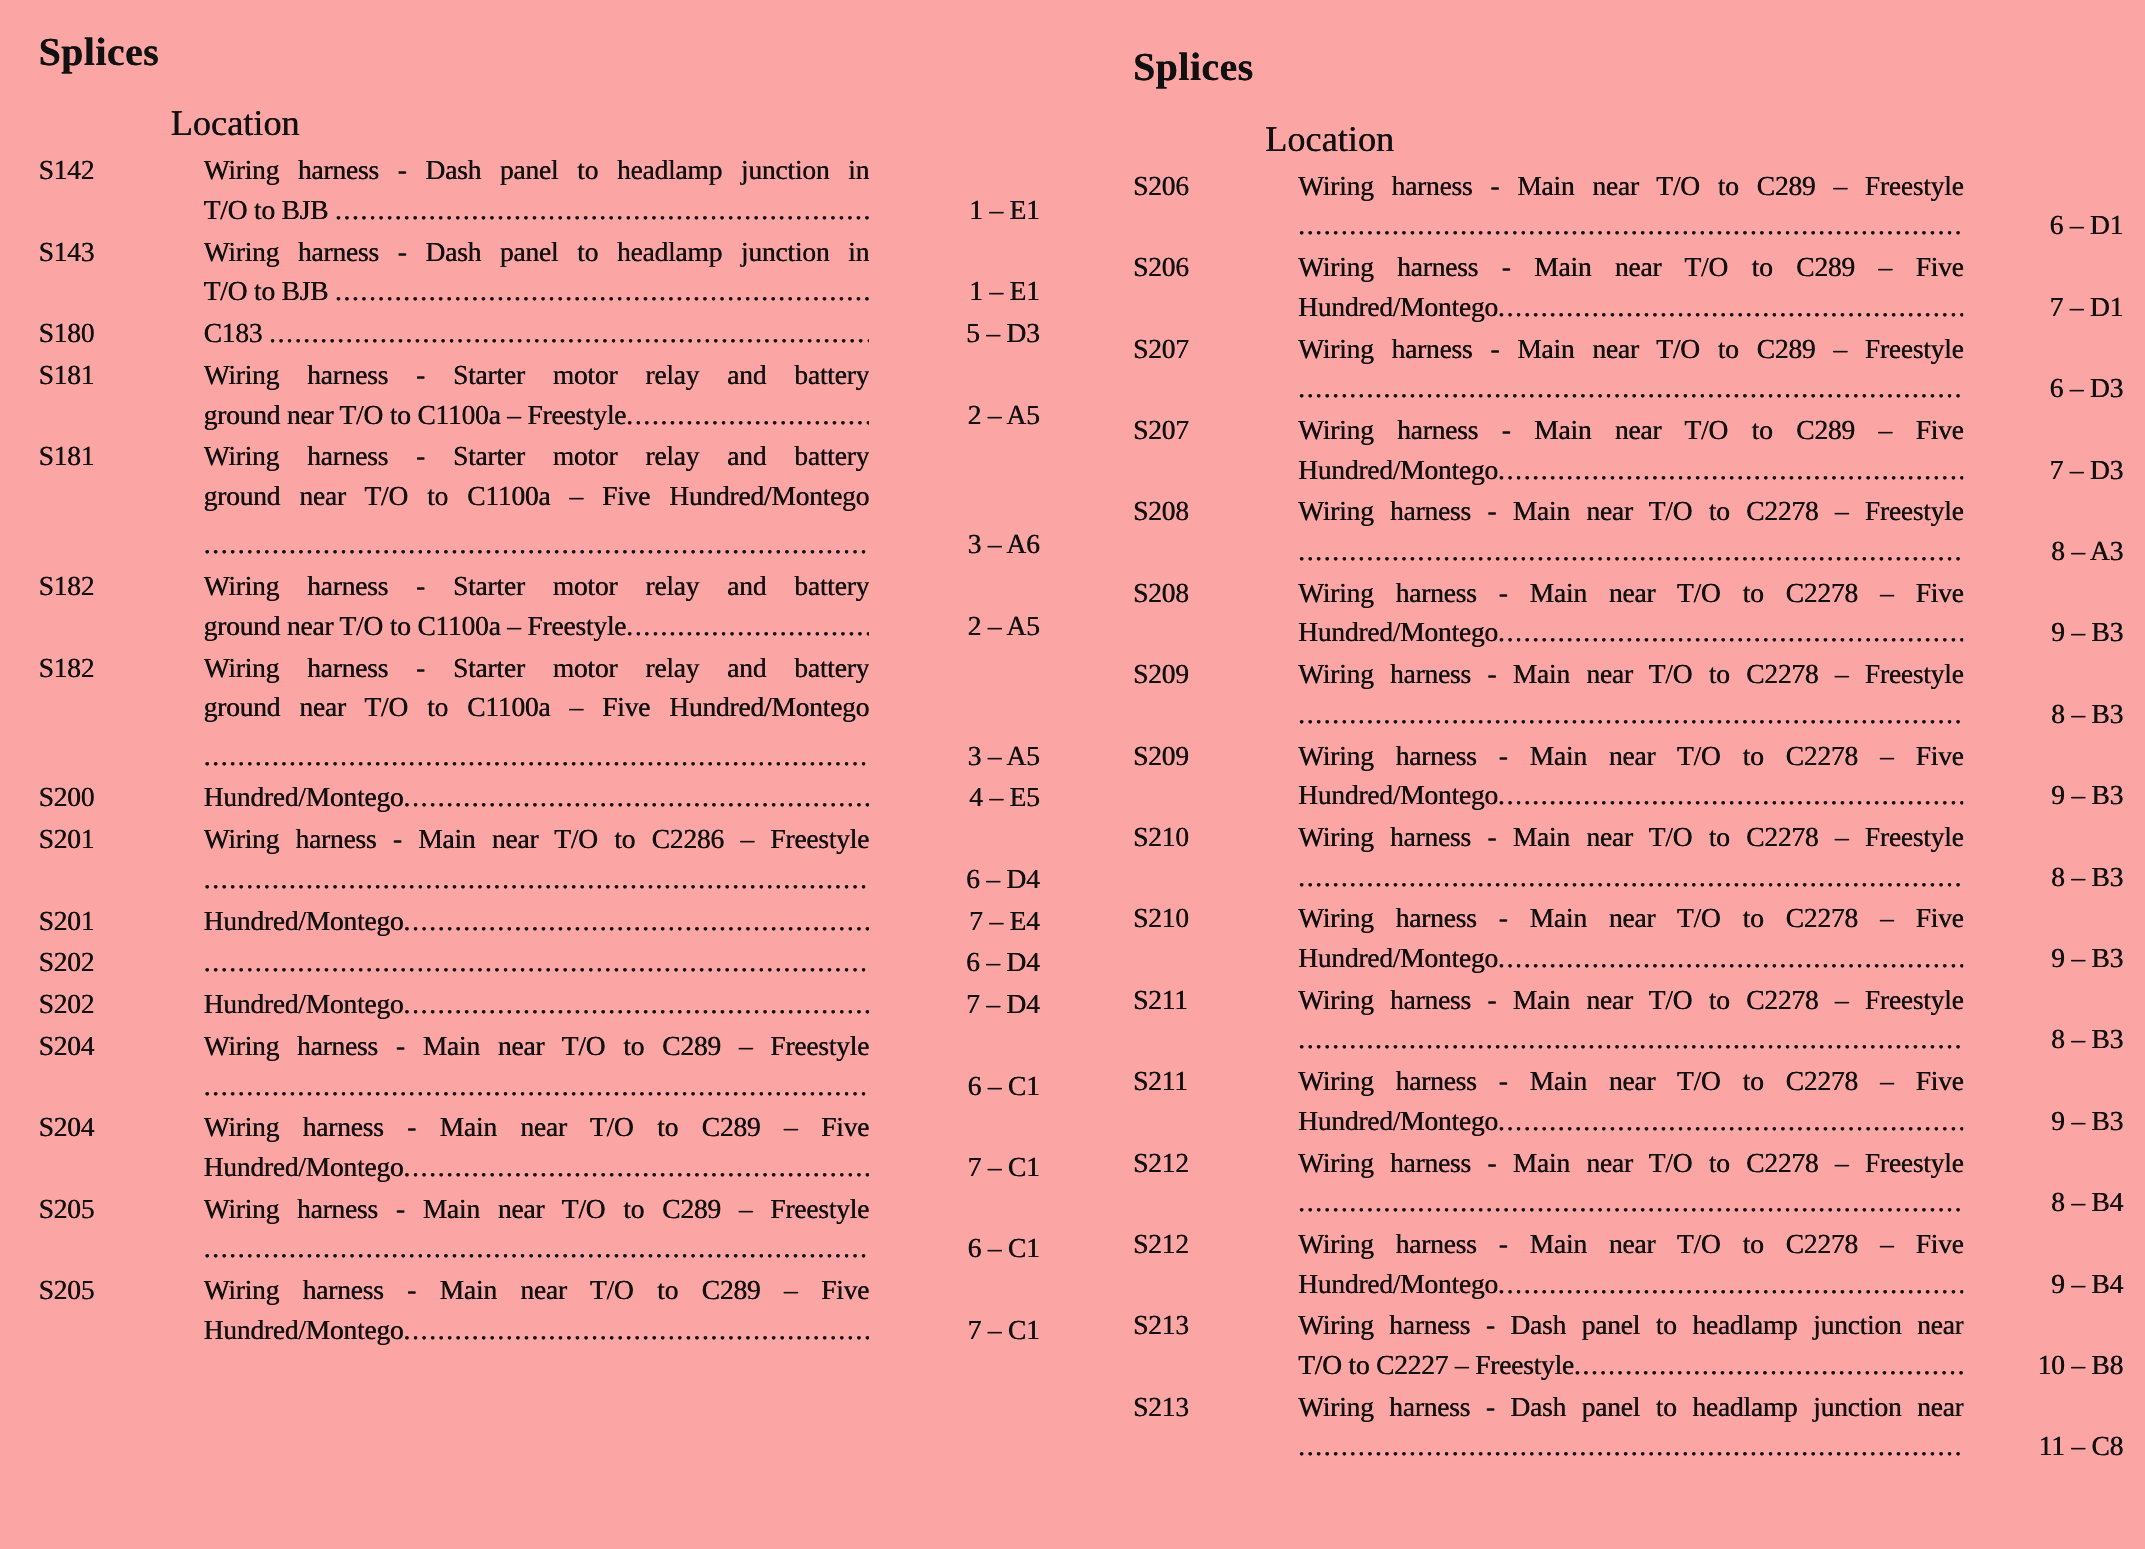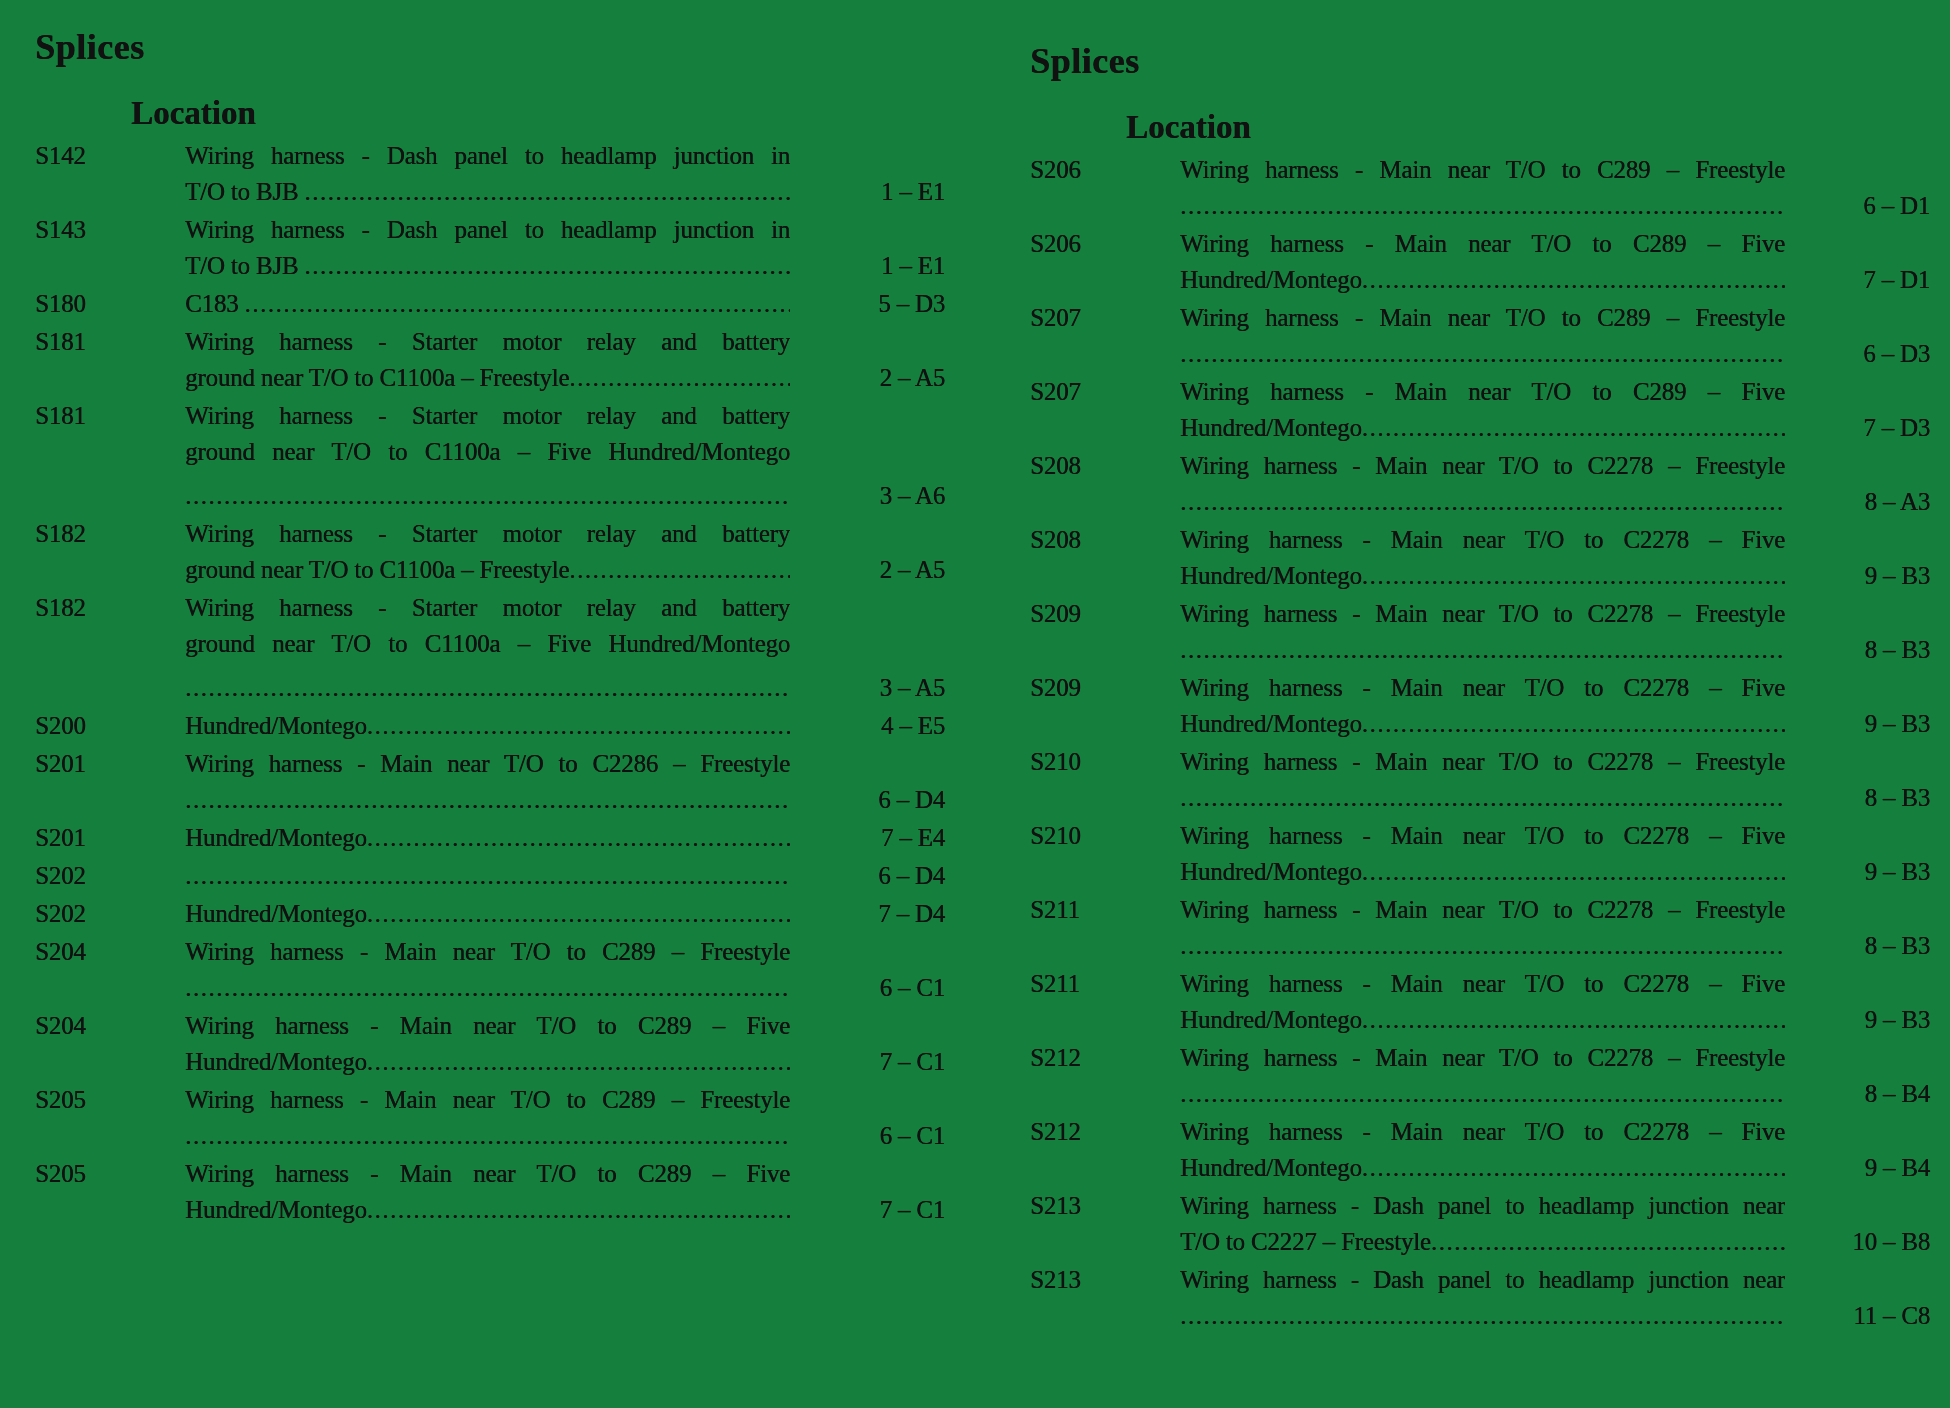--- a/index.html
+++ b/index.html
@@ -4,42 +4,42 @@
 <style>
   html, body {
     margin: 0;
     padding: 0;
     background: #e8e8e8;
   }
   .page {
     position: relative;
     width: 1950px;
     height: 1408px;
-    background: #15803d;
+    background: #fca5a5;
     color: #111111;
     font-family: "Liberation Serif", "DejaVu Serif", serif;
     overflow: hidden;
     text-shadow: 0.4px 0 0 currentColor; 
   }
   .column { position: absolute; }
   #col-left  { left: 35px;  top: 26px; width: 910px; }
   #col-right { left: 1030px; top: 40px; width: 900px; }
 
   .splices-title {
     font-size: 36px;
     line-height: 42px;
     font-weight: bold;
     margin: 0 0 26px 0;
     letter-spacing: 0.5px;
   }
   .location-header {
     font-size: 33px;
     line-height: 38px;
-    font-weight: bold;
-    margin: 0 0 6px 96px;
+    font-weight: normal;
+    margin: 0 0 6px 120px;
   }
 
   .row {
     display: flex;
     align-items: flex-start;
     margin-bottom: 2px;
     font-size: 25px;
     line-height: 36px;
     letter-spacing: -0.2px;
   }

